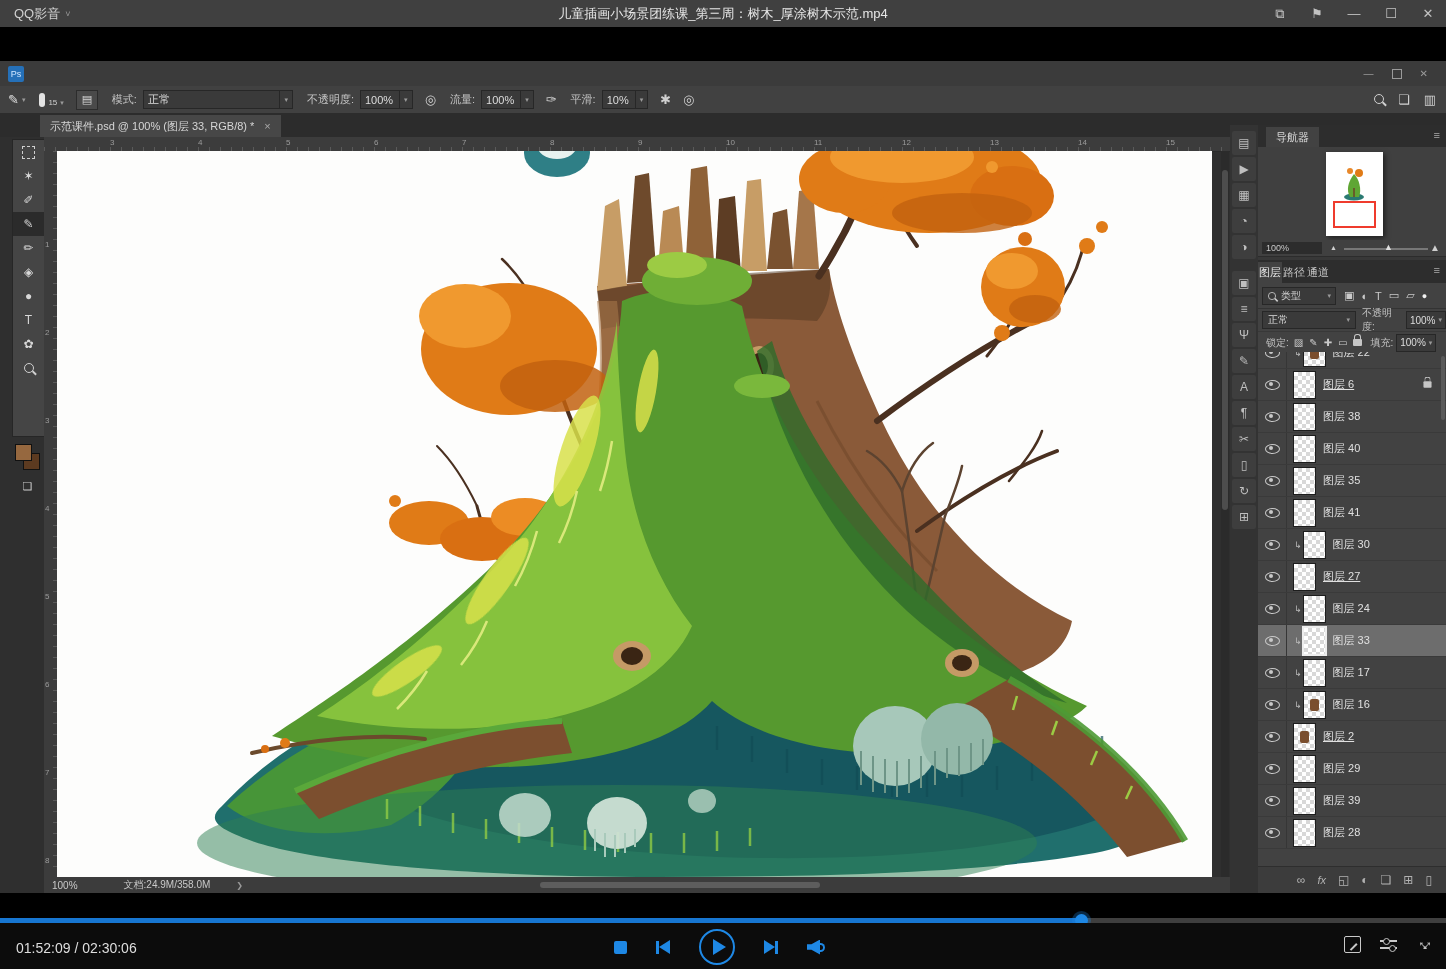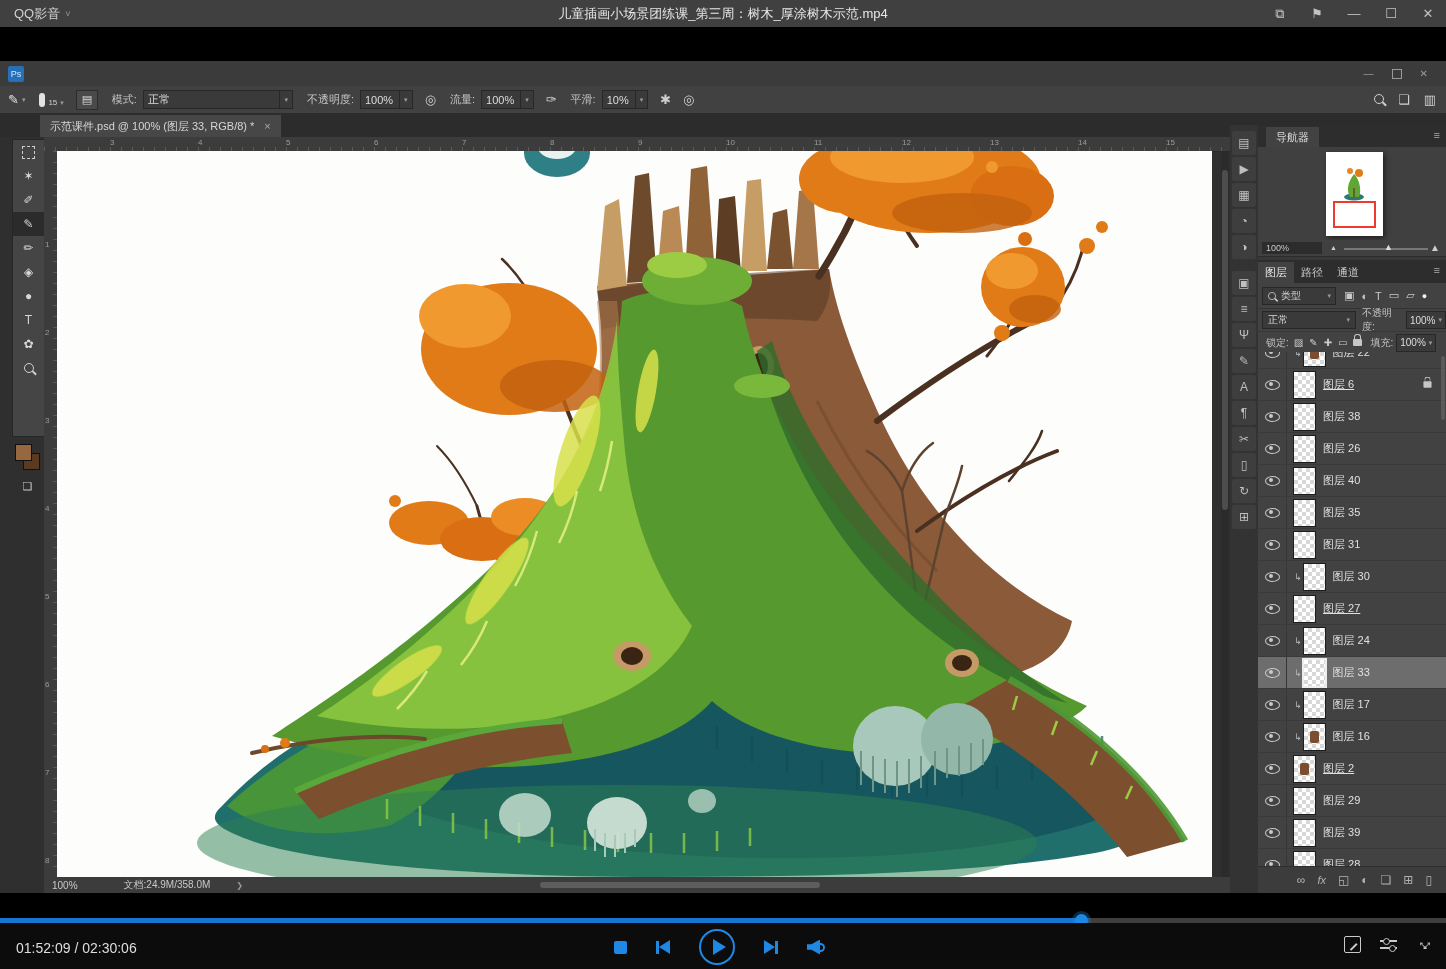--- a/index.html
+++ b/index.html
@@ -74,21 +74,21 @@
   .nav-body{position:absolute;left:0;top:22px;width:188px;height:93px;background:#404040}
   .nav-thumb{position:absolute;left:68px;top:5px;width:57px;height:84px;background:#fff;box-shadow:2px 2px 5px rgba(0,0,0,.5)}
   .nav-proxy{position:absolute;left:75px;top:54px;width:39px;height:23px;border:2px solid #ef3b2d}
   .nav-slider{position:absolute;left:0;top:115px;width:188px;height:16px;background:#404040;border-bottom:1px solid #2c2c2c}
   .nav-zoomval{position:absolute;left:4px;top:2px;width:56px;height:12px;background:#2c2c2c;color:#c9c9c9;font-size:9px;padding-left:4px;line-height:12px}
   .nz-out{position:absolute;left:72px;top:4px;font-size:7px;color:#cfcfcf}
   .nz-track{position:absolute;left:86px;top:8px;width:84px;height:2px;background:#777}
   .nz-thumb{position:absolute;left:126px;top:2px;font-size:9px;color:#e0e0e0}
   .nz-in{position:absolute;right:6px;top:2px;font-size:10px;color:#cfcfcf}
   .ltabs{position:absolute;left:0;top:135px;width:188px;height:23px;background:#2d2d2d;display:flex;align-items:flex-end}
-  .ptab{height:21px;padding:0 7px;font-size:11px;color:#c5c5c5;display:flex;align-items:center}
+  .ptab{height:21px;padding:0 1px;font-size:11px;color:#c5c5c5;display:flex;align-items:center}
   .ptab.active{background:#424242;color:#e8e8e8}
   .frow{position:absolute;left:0;top:158px;width:208px;height:25px;background:#424242;border-bottom:1px solid #333;display:flex;align-items:center}
   .fwell{margin-left:4px;width:64px;height:16px;background:#3a3a3a;border:1px solid #272727;font-size:10px;color:#ccc;display:flex;align-items:center;gap:4px;padding:0 4px}
   .f-ics{display:flex;gap:7px;margin-left:8px;align-items:center}
   .f-ic{font-size:11px;color:#c9c9c9}
   .f-ic.pin{color:#f2f2f2;font-size:9px}
   .blendrow{position:absolute;left:0;top:184px;width:188px;height:22px;background:#424242;display:flex;align-items:center;font-size:10px}
   .blendsel{margin-left:4px;width:86px;height:16px;background:#3a3a3a;border:1px solid #272727;color:#ddd;display:flex;align-items:center;padding:0 5px;justify-content:space-between}
   .oplabel{margin-left:6px;color:#c0c0c0}
   .smwell{margin-left:3px;height:16px;background:#3a3a3a;border:1px solid #272727;color:#ddd;display:inline-flex;align-items:center;padding:0 3px;gap:3px}
@@ -588,48 +588,39 @@
             <span class="thumb"></span>
             <span class="lname">图层 38</span>
           </span>
         </div>
         <div class="lrow">
           <span class="eyecell">
             <span class="eye"></span>
           </span>
           <span class="lbody">
             <span class="thumb"></span>
-            <span class="lname">图层 26</span>
-          </span>
-        </div>
-        <div class="lrow">
-          <span class="eyecell">
-            <span class="eye"></span>
-          </span>
-          <span class="lbody">
-            <span class="thumb"></span>
             <span class="lname">图层 40</span>
           </span>
         </div>
         <div class="lrow">
           <span class="eyecell">
             <span class="eye"></span>
           </span>
           <span class="lbody">
             <span class="thumb"></span>
             <span class="lname">图层 35</span>
           </span>
         </div>
         <div class="lrow">
           <span class="eyecell">
             <span class="eye"></span>
           </span>
           <span class="lbody">
             <span class="thumb"></span>
-            <span class="lname">图层 31</span>
+            <span class="lname">图层 41</span>
           </span>
         </div>
         <div class="lrow">
           <span class="eyecell">
             <span class="eye"></span>
           </span>
           <span class="lbody">
             <span class="clip">↳</span>
             <span class="thumb"></span>
             <span class="lname">图层 30</span>

